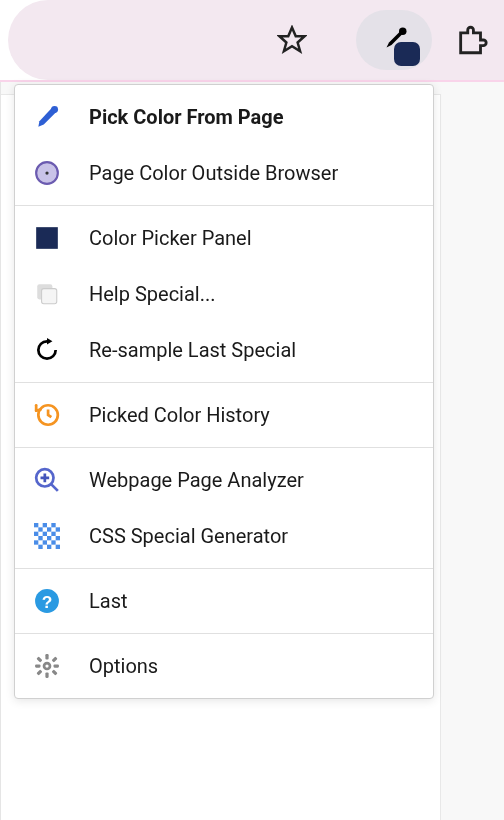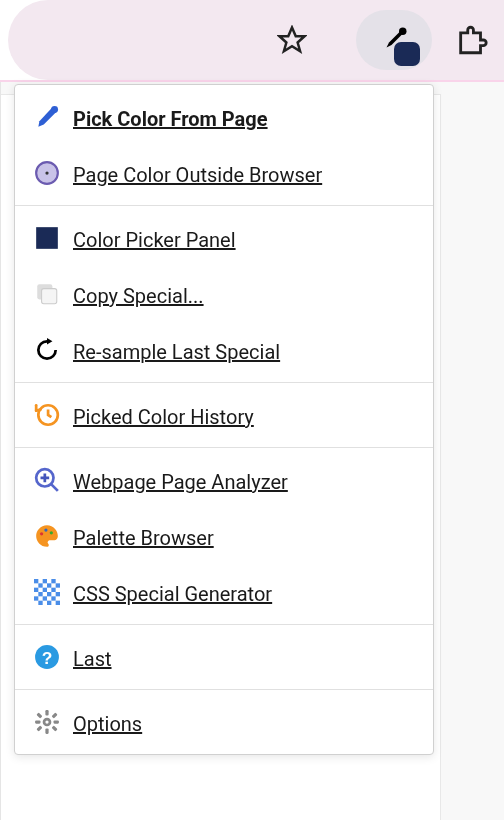--- a/index.html
+++ b/index.html
@@ -78,27 +78,26 @@
     }
     .menu-group {
       border-bottom: 1px solid #e0e0e0;
       padding: 4px 0;
     }
     .menu-group:last-child {
       border-bottom: none;
     }
     .menu-item {
       display: flex;
-      align-items: flex-end;
+      align-items: center;
       padding: 14px 18px;
-      gap: 12px;
+      gap: 28px;
       cursor: pointer;
       font-size: 20px;
       color: #1a1a1a;
-      text-decoration: underline;
     }
     .menu-item.bold {
       font-weight: 700;
     }
     .menu-icon {
       width: 28px;
       height: 28px;
       display: flex;
       align-items: center;
       justify-content: center;
@@ -186,21 +185,21 @@
       </span>
       <span>Color Picker Panel</span>
     </div>
     <div class="menu-item">
       <span class="menu-icon">
         <svg width="26" height="26" viewBox="0 0 24 24">
           <rect x="3" y="3" width="14" height="14" fill="#ddd" rx="2"></rect>
           <rect x="7" y="7" width="14" height="14" fill="#f5f5f5" stroke="#ccc" rx="2"></rect>
         </svg>
       </span>
-      <span>Copy Special...</span>
+      <span>Help Special...</span>
     </div>
     <div class="menu-item">
       <span class="menu-icon">
         <svg width="26" height="26" viewBox="0 0 24 24" fill="none" stroke="#000" stroke-width="2.5">
           <path d="M20 12 A8 8 0 1 1 12 4"></path>
           <path d="M12 1 L12 7 L17 4 Z" fill="#000" stroke="none"></path>
         </svg>
       </span>
       <span>Re-sample Last Special</span>
     </div>
@@ -223,31 +222,20 @@
   <div class="menu-group">
     <div class="menu-item">
       <span class="menu-icon">
         <svg width="26" height="26" viewBox="0 0 24 24" fill="none" stroke="#5566cc" stroke-width="2.5">
           <circle cx="10" cy="10" r="8"></circle>
           <path d="M16 16 L22 22"></path>
           <path d="M10 6 L10 14 M6 10 L14 10" stroke="#4455bb"></path>
         </svg>
       </span>
       <span>Webpage Page Analyzer</span>
-    </div>
-    <div class="menu-item">
-      <span class="menu-icon">
-        <svg width="26" height="26" viewBox="0 0 24 24">
-          <path d="M12 2 C6 2 2 7 2 12 C2 17 6 22 12 22 C14 22 14 20 13 19 C12 18 13 16 15 16 L18 16 C21 16 22 14 22 12 C22 7 18 2 12 2 Z" fill="#f59421"></path>
-          <circle cx="7" cy="10" r="1.5" fill="#d33"></circle>
-          <circle cx="11" cy="6.5" r="1.5" fill="#36b"></circle>
-          <circle cx="16" cy="9" r="1.5" fill="#3a3"></circle>
-        </svg>
-      </span>
-      <span>Palette Browser</span>
     </div>
     <div class="menu-item">
       <span class="menu-icon">
         <svg width="26" height="26" viewBox="0 0 24 24">
           <rect x="0" y="0" width="24" height="24" fill="#fff"></rect>
           <g fill="#4a8de8">
             <rect x="0" y="0" width="4" height="4"></rect>
               <rect x="8" y="0" width="4" height="4"></rect>
               <rect x="16" y="0" width="4" height="4"></rect>
             <rect x="4" y="4" width="4" height="4"></rect>

